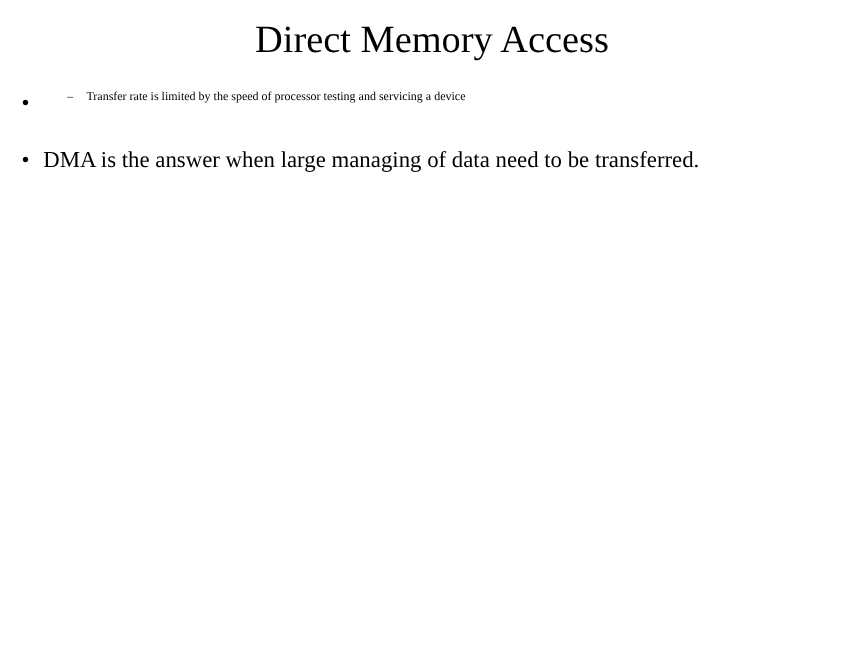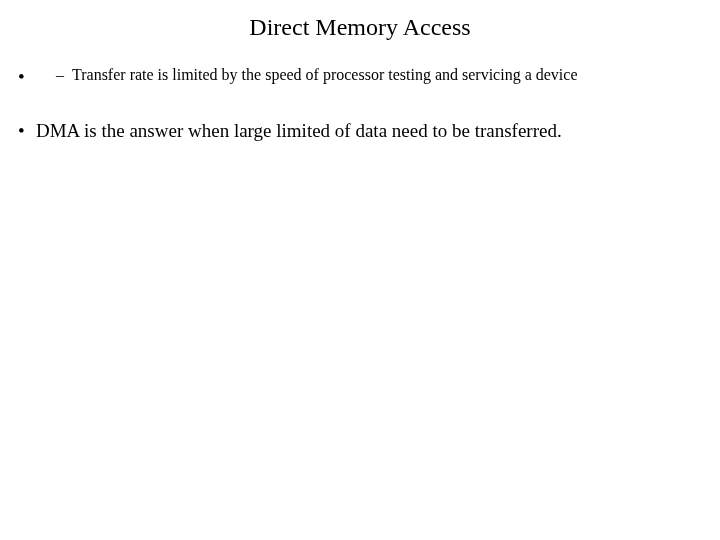--- a/index.html
+++ b/index.html
@@ -11,21 +11,21 @@
     font-family: "Times New Roman", Times, serif;
     color: #000000;
   }
   .slide {
     width: 720px;
     height: 540px;
     position: relative;
     box-sizing: border-box;
   }
   .title {
-    font-size: 24px;
+    font-size: 32px;
     text-align: center;
     padding-top: 14px;
     padding-bottom: 20px;
     font-weight: normal;
   }
   .content {
     padding-left: 18px;
     padding-right: 10px;
   }
   ul.level1 {
@@ -45,21 +45,21 @@
     position: absolute;
     left: 0;
     top: 0;
   }
   ul.level2 {
     list-style: none;
     margin: 4px 0 0 0;
     padding: 0 0 0 20px;
   }
   ul.level2 > li {
-    font-size: 16px;
+    font-size: 10px;
     line-height: 1.25;
     margin-bottom: 2px;
     position: relative;
     padding-left: 16px;
   }
   ul.level2 > li::before {
     content: "–";
     position: absolute;
     left: 0;
     top: 0;
@@ -77,17 +77,17 @@
     <ul class="level1">
       <li>
         <ul class="level2">
           <li>Transfer rate is limited by the speed of processor testing and servicing a device</li>
         </ul>
       </li>
     </ul>
     <div class="gap"></div>
     <ul class="level1">
       <li>
-        <span>DMA is the answer when large limited of data need to be transferred.</span>
+        <span>DMA is the answer when large managing of data need to be transferred.</span>
       </li>
     </ul>
   </div>
 </div>
 
 </body></html>

